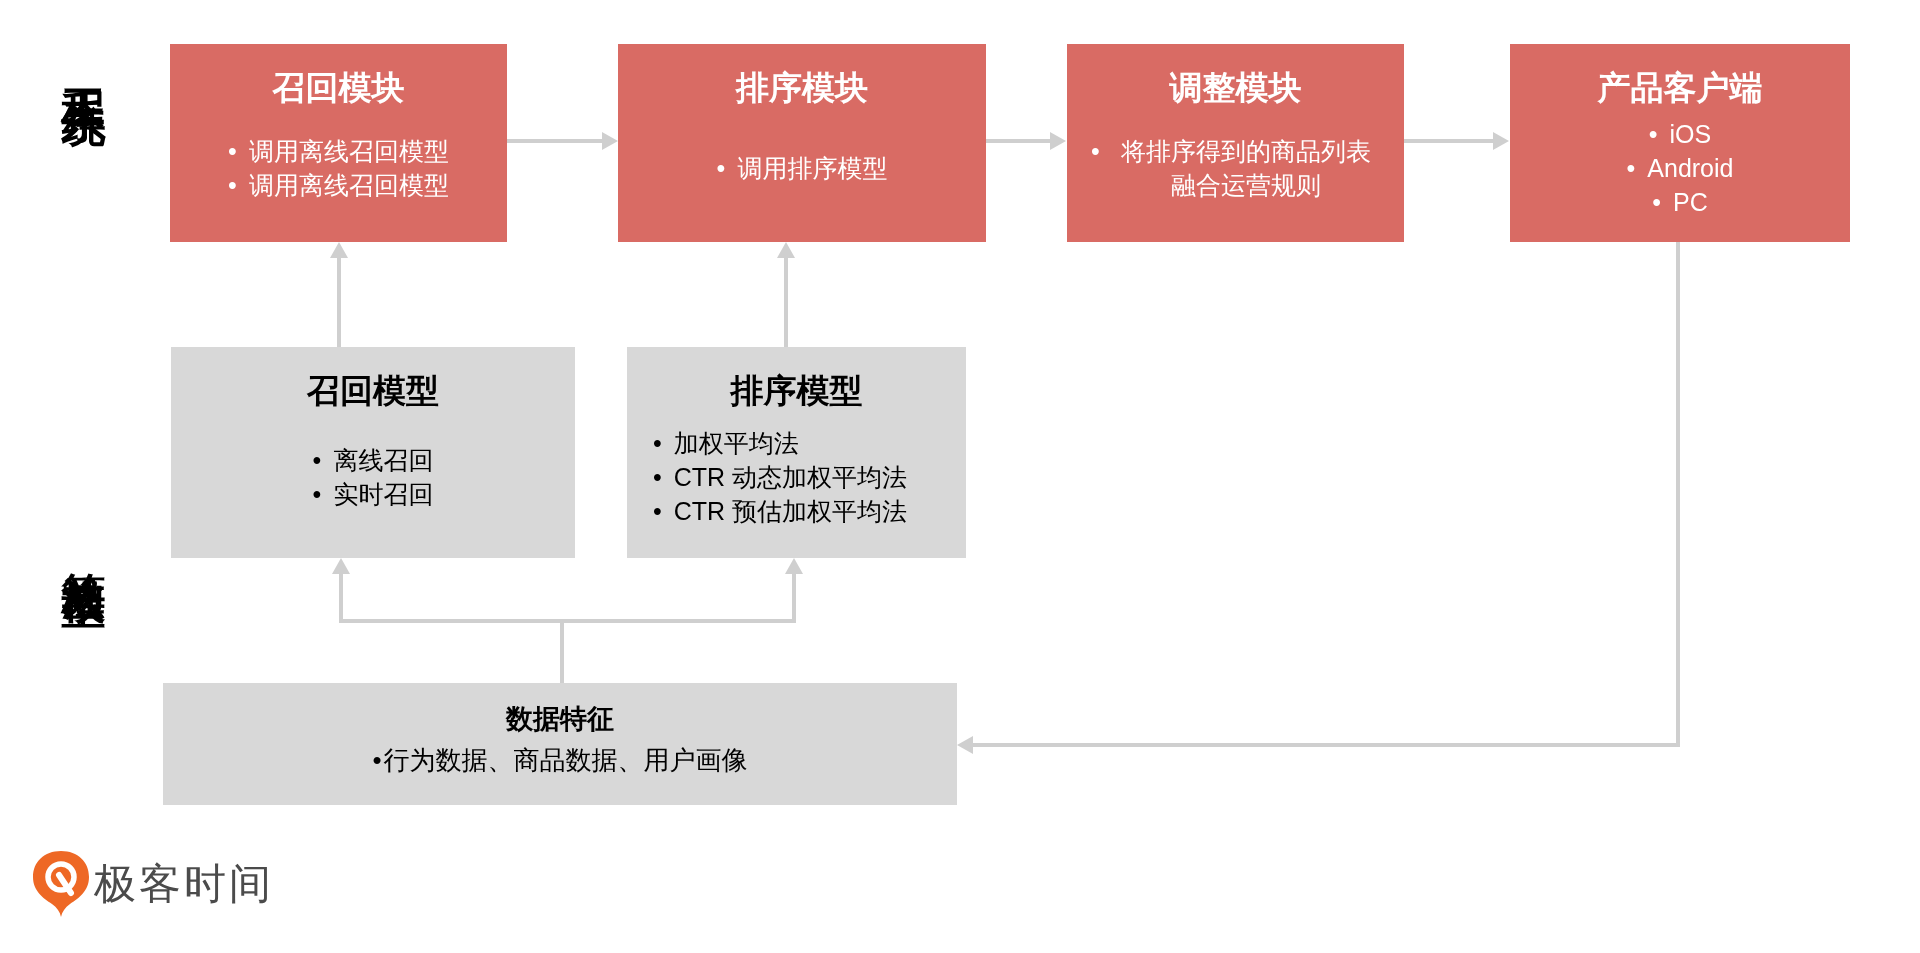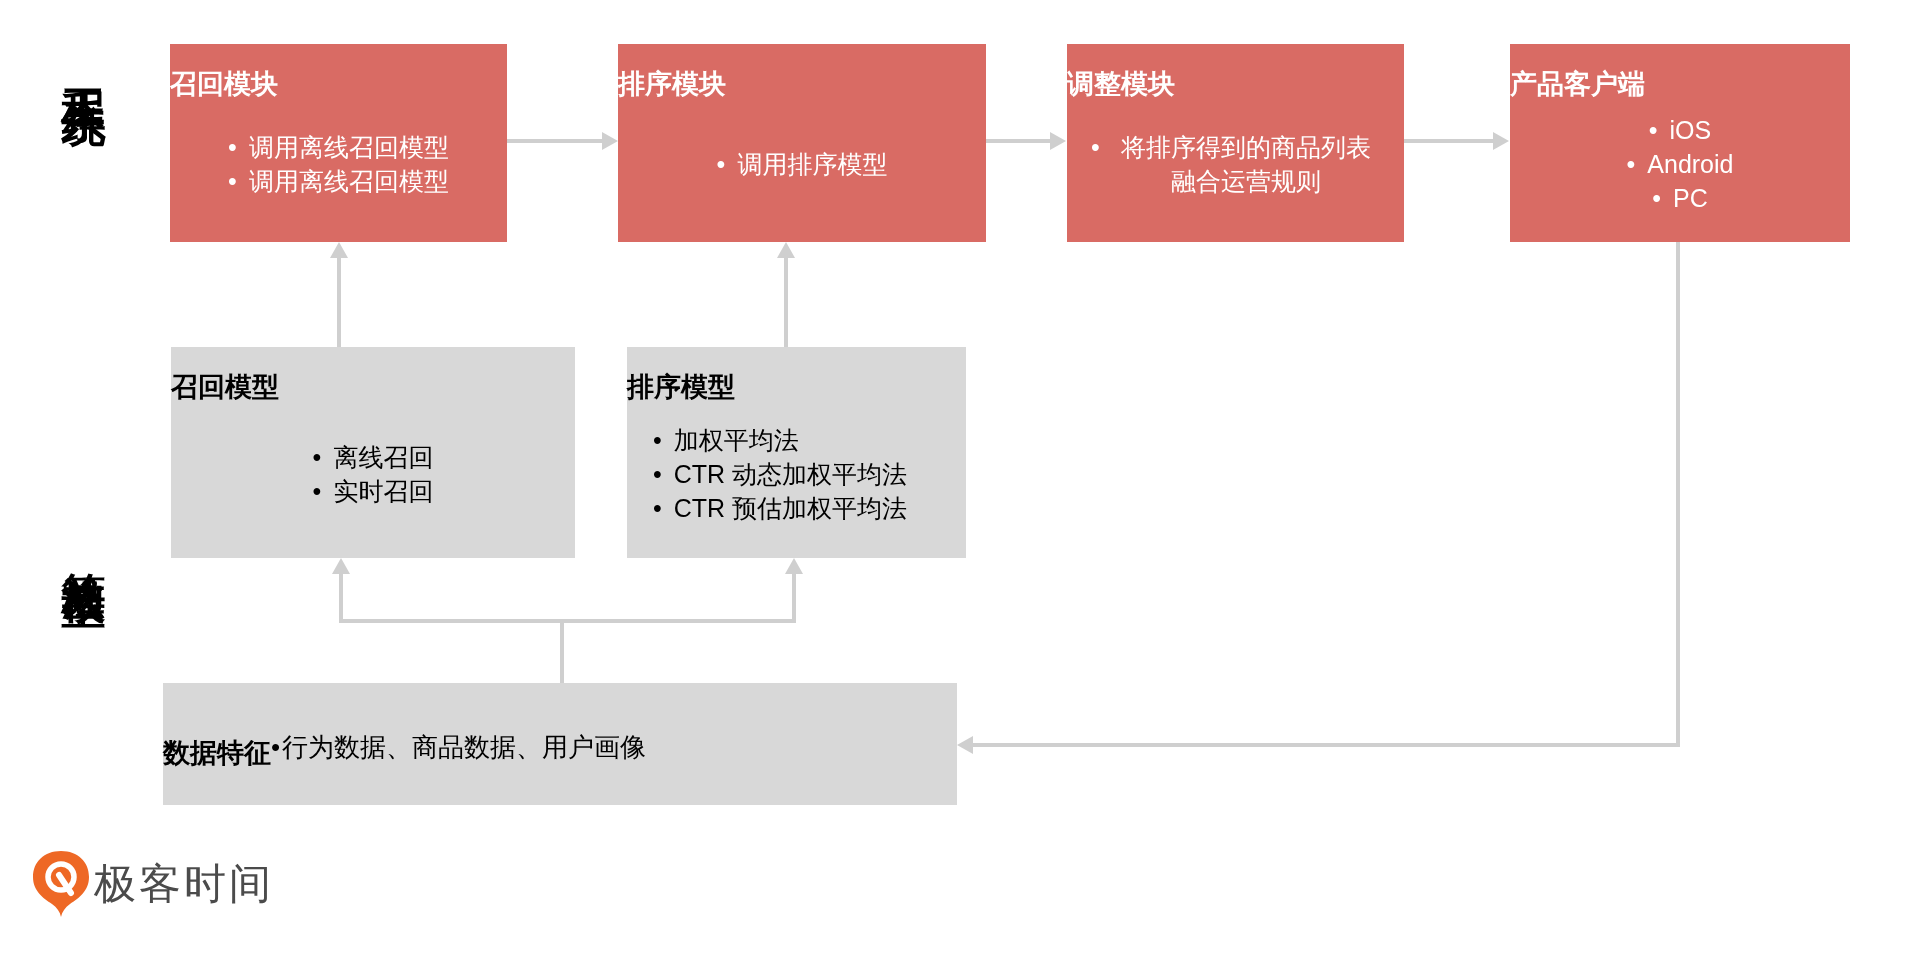--- a/index.html
+++ b/index.html
@@ -25,22 +25,23 @@
     color:var(--label-black);
     letter-spacing:4px;
     line-height:1;
   }
   .v-label.engineering{left:62px;top:54px;}
   .v-label.algorithm{left:62px;top:537px;}
 
   
   .box{position:absolute;display:flex;flex-direction:column;}
   .box .box-title{
+    text-align:center;
     font-weight:bold;
-    font-size:27px;
+    font-size:33px;
     padding-top:24px;
     line-height:1.2;
   }
   .box .items{
     flex:1;
     display:flex;
     flex-direction:column;
     justify-content:center;
     align-items:center;
     list-style:none;
@@ -64,21 +65,21 @@
   
   .model{background:var(--model-gray);color:#000000;top:347px;height:211px;}
   .model-recall{left:171px;width:404px;}
   .model-rank{left:618px;width:339px;margin-left:9px;}
   .model-rank .items{align-items:flex-start;padding-left:26px;}
 
   
   .data-box{
     position:absolute;left:163px;top:683px;width:794px;height:122px;
     background:var(--model-gray);color:#000;
-    display:flex;flex-direction:row;align-items:center;
+    display:flex;flex-direction:column;align-items:center;
   }
   .data-box .box-title{padding-top:18px;font-size:27px;font-weight:bold;}
   .data-box .items{
     list-style:none;margin:6px 0 0 0;padding:0;
     font-size:26px;line-height:34px;
   }
   .data-box .items li{display:flex;align-items:flex-start;}
   .data-box .items .bullet{margin-right:2px;}
 
   

